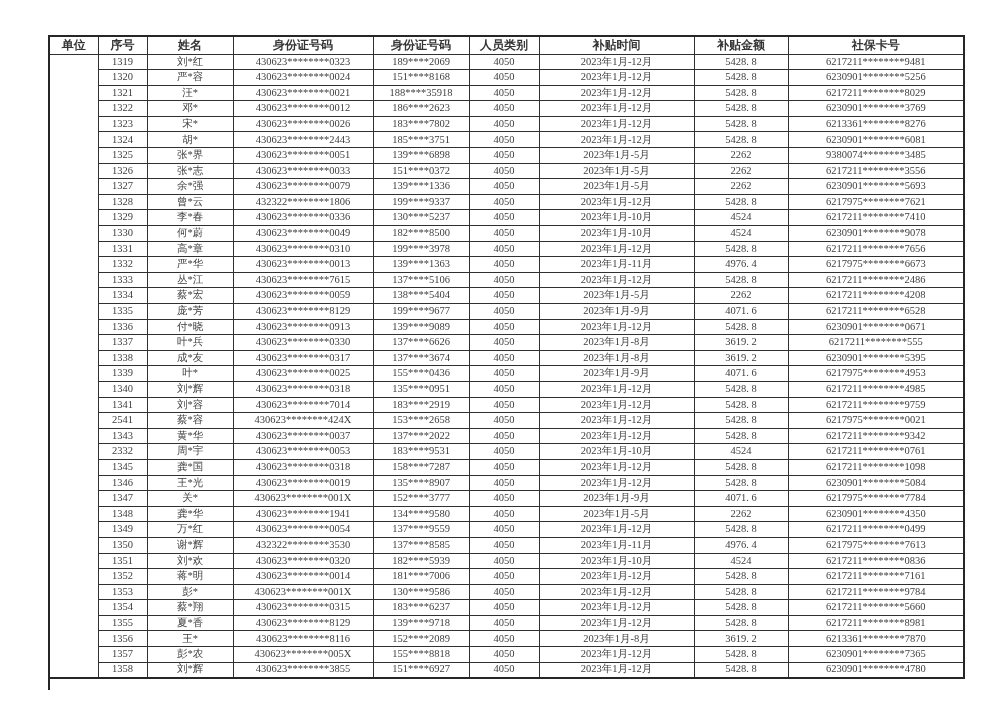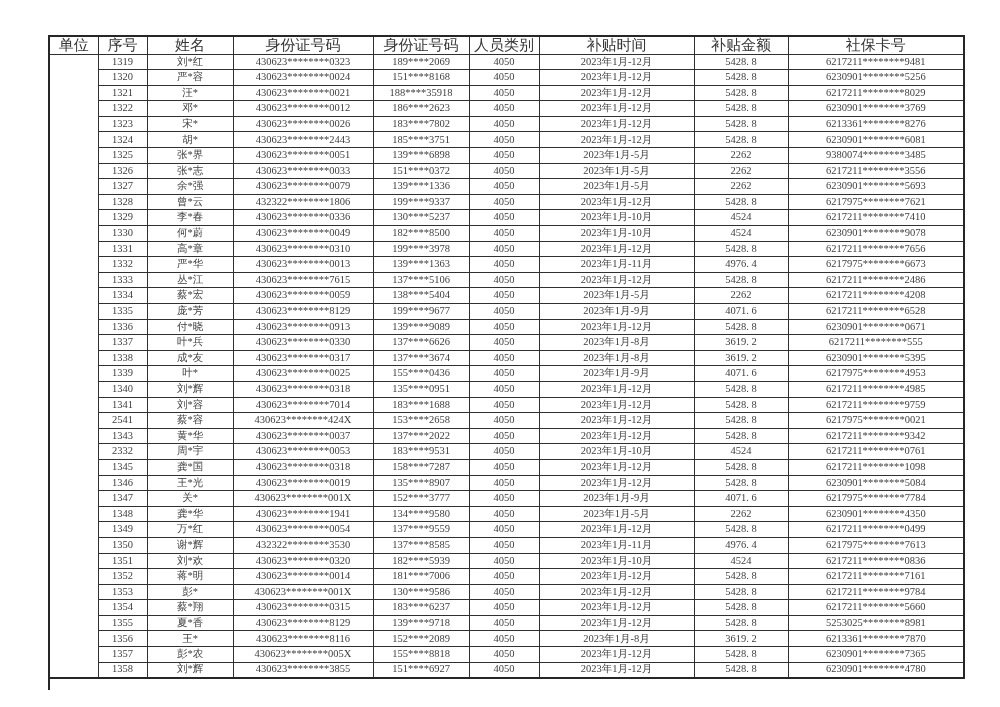--- a/index.html
+++ b/index.html
@@ -37,22 +37,22 @@
     white-space: nowrap;
     overflow: hidden;
     color: #3e3e3e;
     font-size: 10.5px;
     line-height: 1;
   }
   .subsidy-table thead tr {
     height: 18px;
   }
   .subsidy-table th {
-    font-weight: normal;
-    font-size: 15px;
+    font-weight: bold;
+    font-size: 12px;
     color: #343434;
   }
   .subsidy-table tbody tr {
     height: 15.6px;
   }
   .unit-cell {
     background: #ffffff;
   }
   .continuation-line {
     position: absolute;
@@ -312,21 +312,21 @@
           <td>135****0951</td>
           <td>4050</td>
           <td>2023年1月-12月</td>
           <td>5428. 8</td>
           <td>6217211********4985</td>
         </tr>
         <tr>
           <td>1341</td>
           <td>刘*容</td>
           <td>430623********7014</td>
-          <td>183****1688</td>
+          <td>183****2919</td>
           <td>4050</td>
           <td>2023年1月-12月</td>
           <td>5428. 8</td>
           <td>6217211********9759</td>
         </tr>
         <tr>
           <td>2541</td>
           <td>蔡*容</td>
           <td>430623********424X</td>
           <td>153****2658</td>
@@ -456,21 +456,21 @@
           <td>6217211********5660</td>
         </tr>
         <tr>
           <td>1355</td>
           <td>夏*香</td>
           <td>430623********8129</td>
           <td>139****9718</td>
           <td>4050</td>
           <td>2023年1月-12月</td>
           <td>5428. 8</td>
-          <td>5253025********8981</td>
+          <td>6217211********8981</td>
         </tr>
         <tr>
           <td>1356</td>
           <td>王*</td>
           <td>430623********8116</td>
           <td>152****2089</td>
           <td>4050</td>
           <td>2023年1月-8月</td>
           <td>3619. 2</td>
           <td>6213361********7870</td>

